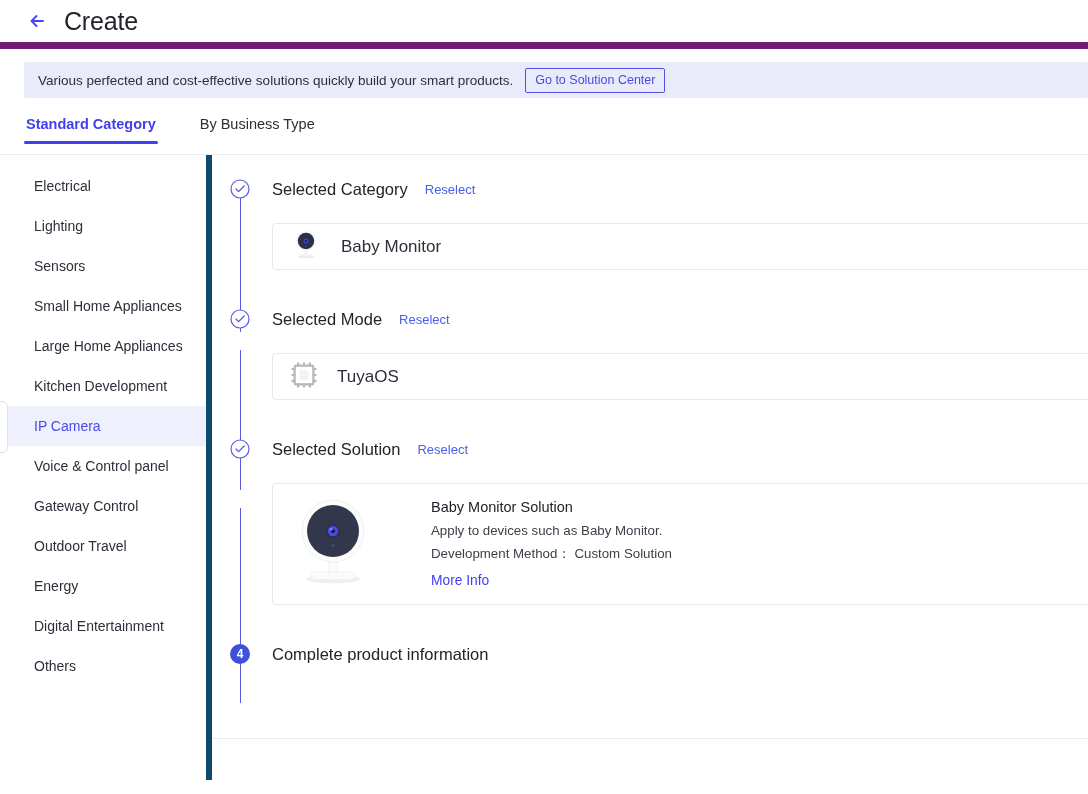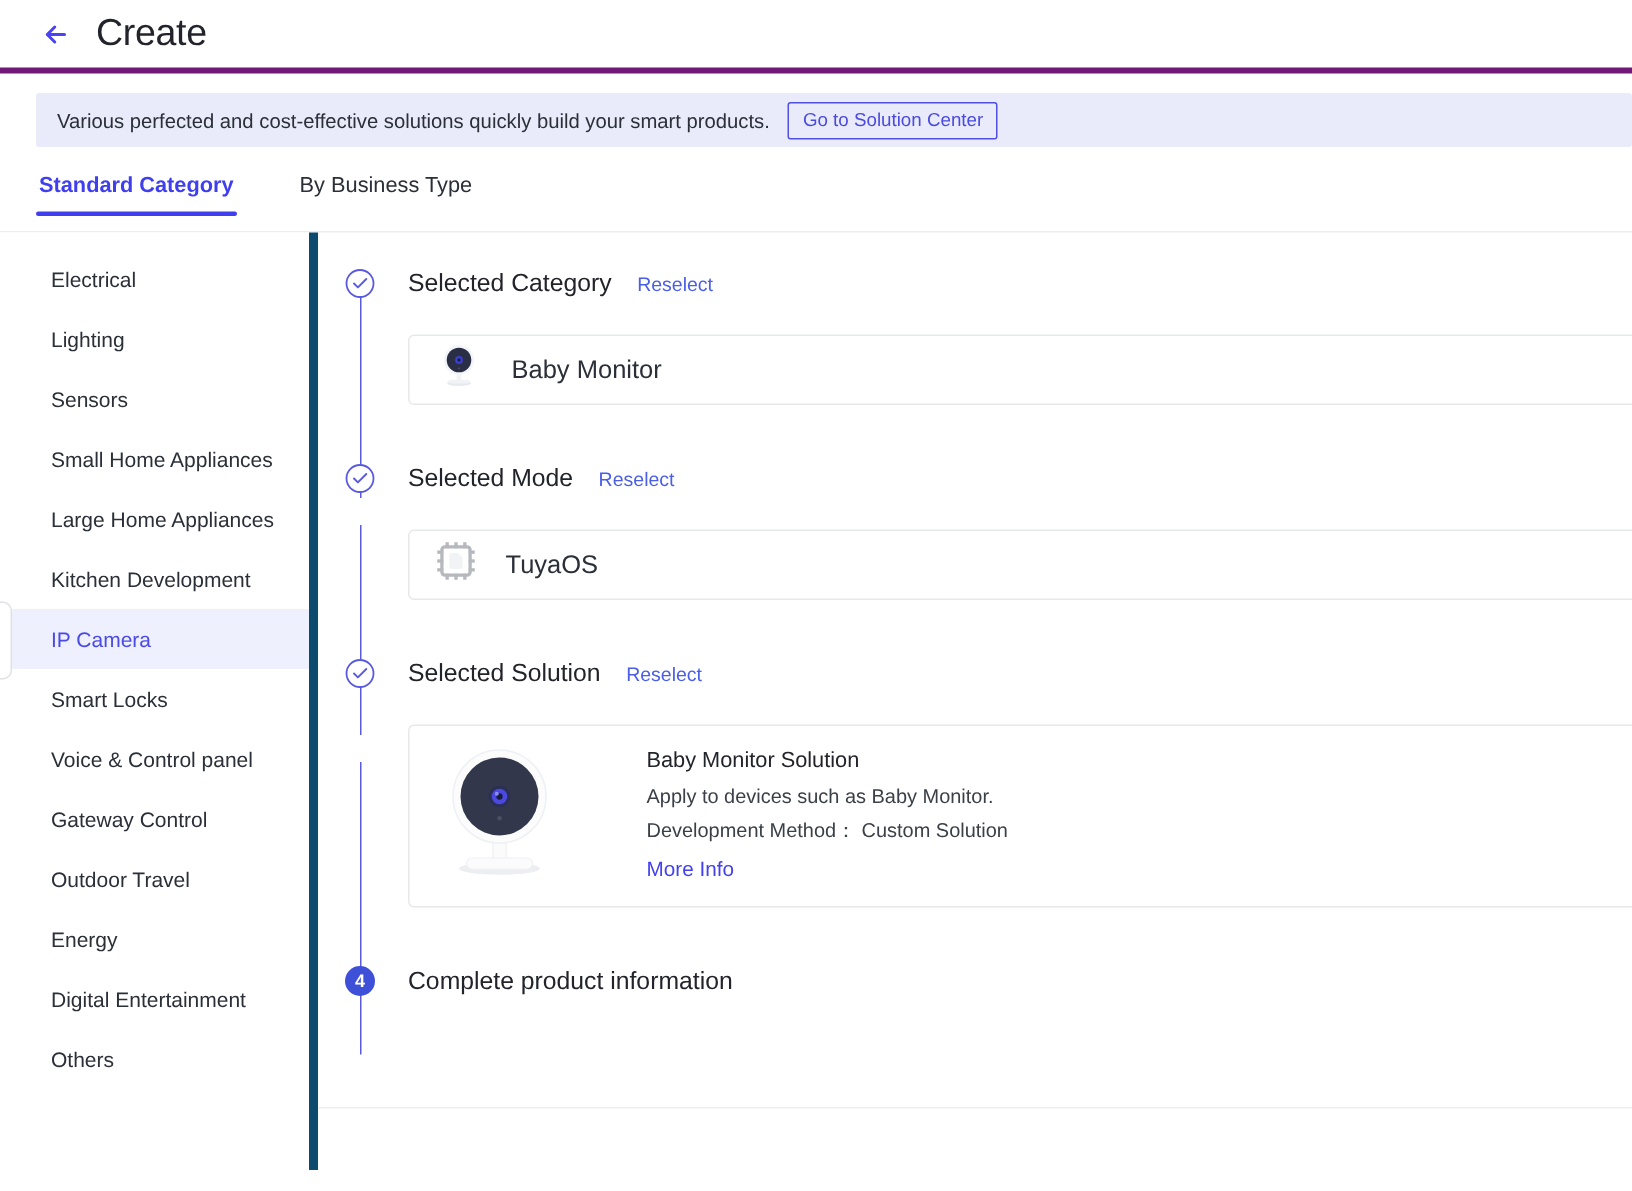--- a/index.html
+++ b/index.html
@@ -10,21 +10,21 @@
     overflow: hidden;
     color: #1f2329;
   }
 
   
   .page-header {
     height: 49px;
     display: flex;
     align-items: center;
     padding-left: 24px;
-    border-bottom: 4px solid #701a75;
+    border-bottom: 7px solid #701a75;
     background: #fff;
   }
   .back-arrow {
     width: 26px; height: 26px;
     display: flex; align-items: center; justify-content: center;
     cursor: pointer;
     margin-right: 14px;
   }
   .back-arrow svg { display:block; }
   .page-title {
@@ -250,21 +250,20 @@
   <div class="edge-box"></div>
 
   <div class="sidebar">
     <div class="side-item">Electrical</div>
     <div class="side-item">Lighting</div>
     <div class="side-item">Sensors</div>
     <div class="side-item">Small Home Appliances</div>
     <div class="side-item">Large Home Appliances</div>
     <div class="side-item">Kitchen Development</div>
     <div class="side-item active">IP Camera</div>
-    <div class="side-item">Smart Locks</div>
     <div class="side-item">Voice &amp; Control panel</div>
     <div class="side-item">Gateway Control</div>
     <div class="side-item">Outdoor Travel</div>
     <div class="side-item">Energy</div>
     <div class="side-item">Digital Entertainment</div>
     <div class="side-item">Others</div>
   </div>
 
   <div class="main">
 

